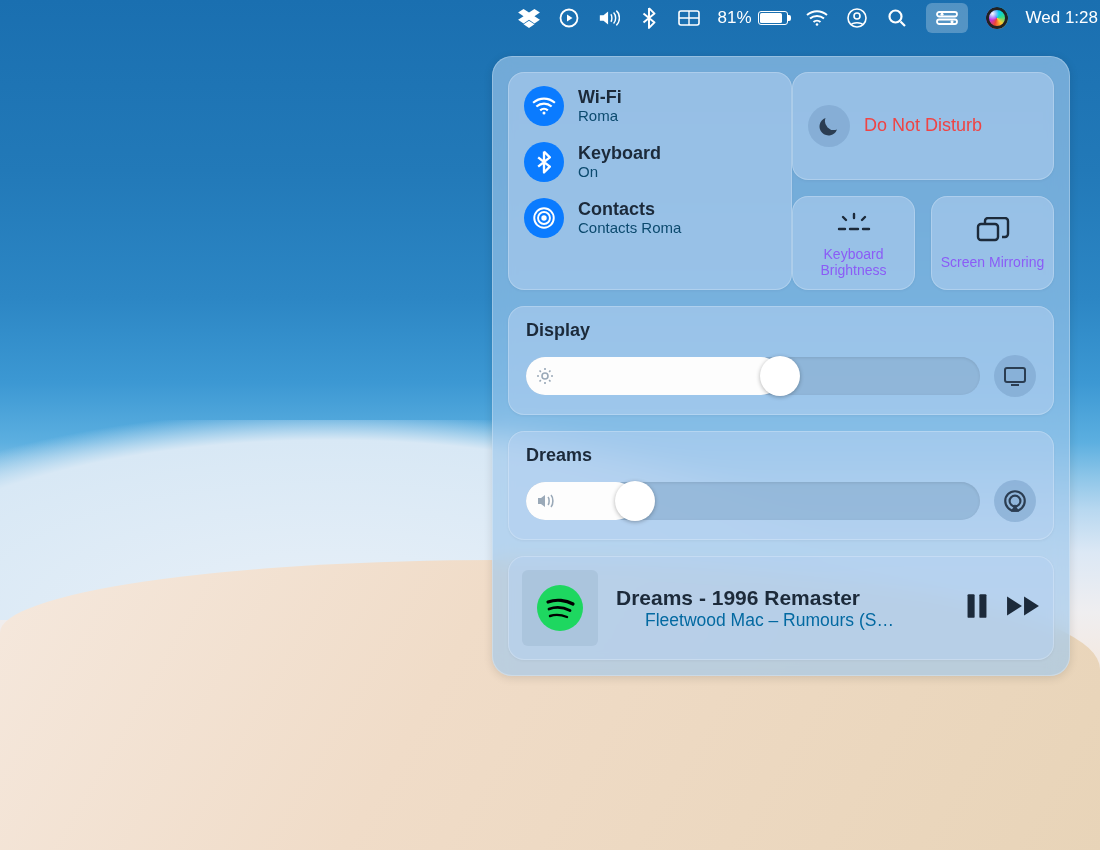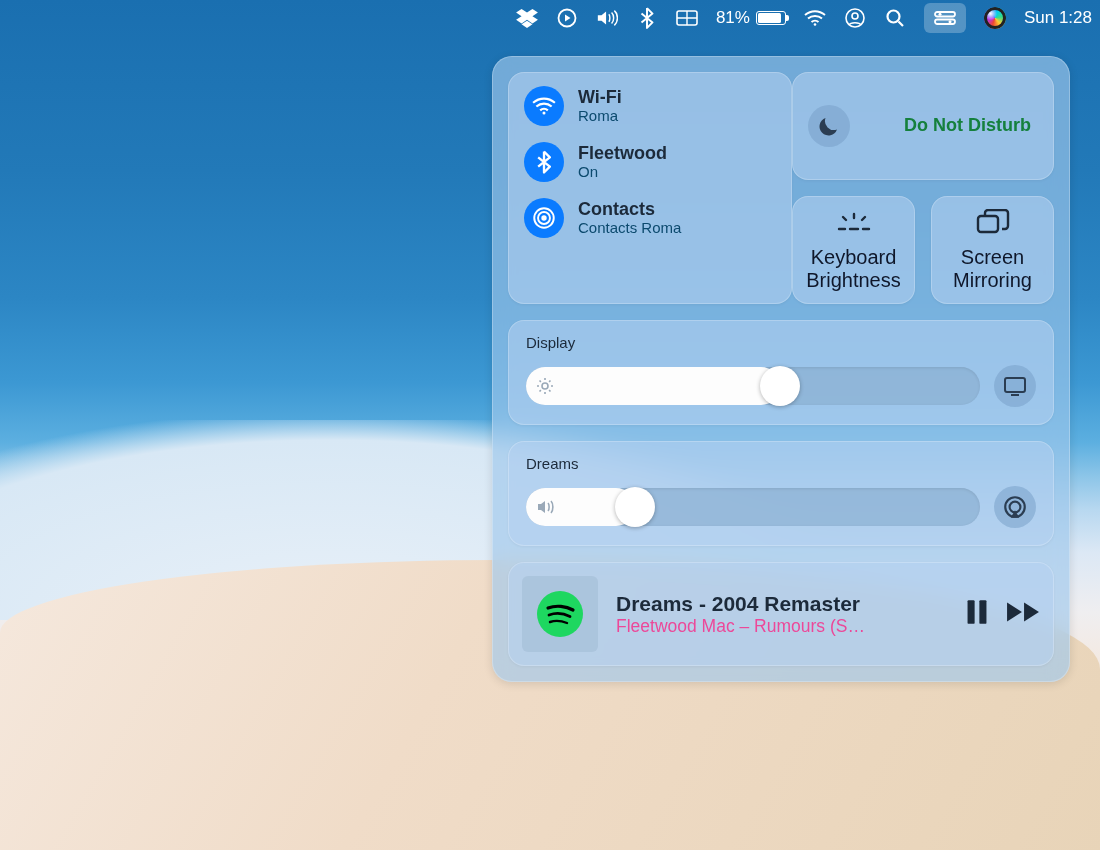--- a/index.html
+++ b/index.html
@@ -20,21 +20,21 @@
 .wave2 {
   position:absolute; left:0; right:0; top:560px; height:300px;
   background: linear-gradient(120deg, #f5e8dd 0%, #f0dcc8 40%, #e8d4b8 100%);
   border-radius: 50% 60% 0 0 / 80px 120px 0 0;
 }
 
 
 .menubar {
   position: absolute; top:0; left:0; right:0; height:36px;
   display:flex; align-items:center; justify-content:flex-end;
-  padding: 0 8px; gap: 18px;
+  padding: 0 2px; gap: 18px;
   color:#fff; font-size:15px; font-weight:500;
 }
 .mb-item { display:flex; align-items:center; gap:6px; cursor:default; }
 .mb-icon { width:22px; height:22px; display:flex; align-items:center; justify-content:center; }
 .mb-icon svg { display:block; }
 .cc-active {
   background: rgba(255,255,255,0.25);
   border-radius:6px; padding:4px 10px;
 }
 .battery-icon {
@@ -77,32 +77,32 @@
 }
 .conn-text .title{ font-size:18px; font-weight:600; color:#1c2a3a; line-height:1.1; }
 .conn-text .sub{ font-size:15px; color:#0c4a6e; }
 
 .right-col { width:262px; display:flex; flex-direction:column; gap:16px; }
 .dnd-tile { padding:16px; display:flex; align-items:center; gap:14px; height:108px; }
 .dnd-circle{
   width:42px; height:42px; border-radius:50%; background:rgba(120,160,200,0.55);
   display:flex; align-items:center; justify-content:center; flex-shrink:0;
 }
-.dnd-title{ font-size:18px; font-weight:700; color:#15803d; line-height:1.2;margin-left:40px; }
+.dnd-title{ font-size:18px; font-weight:400; color:#ef4444; line-height:1.2; }
 
 .small-row{ display:flex; gap:16px; flex:1; }
 .small-tile{
   flex:1; display:flex; flex-direction:column; align-items:center; justify-content:center;
   gap:10px; padding:12px 6px;
 }
 .small-tile .s-icon{ height:28px; display:flex; align-items:center; justify-content:center; }
-.small-tile .s-label{ font-size:20px; color:#0f172a; text-align:center; line-height:1.15; font-weight:500;}
+.small-tile .s-label{ font-size:14px; color:#8b5cf6; text-align:center; line-height:1.15; font-weight:500;}
 
 .slider-tile{ padding:14px 18px 18px; }
-.slider-tile .st-title{ font-size:15px; font-weight:400; color:#1c2a3a; margin-bottom:14px; }
+.slider-tile .st-title{ font-size:18px; font-weight:700; color:#1c2a3a; margin-bottom:14px; }
 .slider-row{ display:flex; align-items:center; gap:14px; }
 .slider-track{
   flex:1; height:38px; border-radius:19px;
   background: rgba(140,175,210,0.7);
   position:relative;
   box-shadow: inset 0 1px 3px rgba(0,0,0,0.1);
 }
 .slider-fill{
   position:absolute; left:0; top:0; bottom:0; background:#fdfdfd;
   border-radius:19px;
@@ -126,21 +126,21 @@
 .album{
   width:76px; height:76px; background: rgba(170,195,220,0.9); border-radius:6px;
   display:flex; align-items:center; justify-content:center;
 }
 .spotify-logo{
   width:46px; height:46px; border-radius:50%; background:#1ed760; position:relative;
 }
 .spotify-logo svg{ position:absolute; inset:0; }
 .media-text{ flex:1; min-width:0; }
 .media-title{ font-size:21px; font-weight:700; color:#1c2a3a; white-space:nowrap; overflow:hidden; text-overflow:ellipsis;}
-.media-sub{ font-size:17.5px; color:#ec4899; white-space:nowrap; overflow:hidden; text-overflow:ellipsis;}
+.media-sub{ font-size:17.5px; color:#0369a1; white-space:nowrap; overflow:hidden; text-overflow:ellipsis;margin-left:29px;}
 .media-controls{ display:flex; align-items:center; gap:18px; }
 </style>
 </head>
 <body>
 
 <div class="wave1"></div>
 <div class="wave2"></div>
 
 <div class="menubar">
   <div class="mb-item">
@@ -220,21 +220,21 @@
           <rect x="1" y="8.5" width="20" height="4.5" rx="2.2"></rect>
           <circle cx="6" cy="3.2" r="1.5" fill="#fff" stroke="none"></circle>
           <circle cx="16" cy="10.7" r="1.5" fill="#fff" stroke="none"></circle>
         </svg>
     </span>
   </div>
   <div class="mb-item">
     <span class="siri-orb"></span>
   </div>
   <div class="mb-item">
-    <span style="font-size:17px;">Sun 1:28</span>
+    <span style="font-size:17px;">Wed 1:28</span>
   </div>
 </div>
 
 <div class="cc-panel">
 
   <div class="cc-row">
 
     <div class="tile conn-tile">
       <div class="conn-item">
         <div class="conn-circle">
@@ -248,21 +248,21 @@
           <div class="sub">Roma</div>
         </div>
       </div>
       <div class="conn-item">
         <div class="conn-circle">
           <svg width="14" height="24" viewBox="0 0 12 20" fill="none" stroke="#fff" stroke-width="2" stroke-linejoin="round">
               <path d="M6 1v18l5-5-10-8M1 14l10-8-5-5"></path>
             </svg>
         </div>
         <div class="conn-text">
-          <div class="title">Fleetwood</div>
+          <div class="title">Keyboard</div>
           <div class="sub">On</div>
         </div>
       </div>
       <div class="conn-item">
         <div class="conn-circle">
           <svg width="26" height="26" viewBox="0 0 24 24" fill="none" stroke="#fff" stroke-width="1.8">
               <circle cx="12" cy="12" r="2.5" fill="#fff" stroke="none"></circle>
               <circle cx="12" cy="12" r="5.5"></circle>
               <circle cx="12" cy="12" r="9"></circle>
             </svg>
@@ -356,21 +356,21 @@
         <svg viewBox="0 0 46 46">
             <g stroke="#000" stroke-width="3.2" stroke-linecap="round" fill="none">
               <path d="M11 17c8-3 18-2 25 2"></path>
               <path d="M12 24c7-2.5 15-1.5 21 1.5" stroke-width="2.8"></path>
               <path d="M13 31c6-2 12-1 17 1" stroke-width="2.4"></path>
             </g>
           </svg>
       </div>
     </div>
     <div class="media-text">
-      <div class="media-title">Dreams - 2004 Remaster</div>
+      <div class="media-title">Dreams - 1996 Remaster</div>
       <div class="media-sub">Fleetwood Mac – Rumours (S…</div>
     </div>
     <div class="media-controls">
       <span>
         <svg width="22" height="26" viewBox="0 0 18 22" fill="#1c2a3a">
             <rect x="1" y="1" width="6" height="20" rx="1"></rect>
             <rect x="11" y="1" width="6" height="20" rx="1"></rect>
           </svg>
       </span>
       <span>

